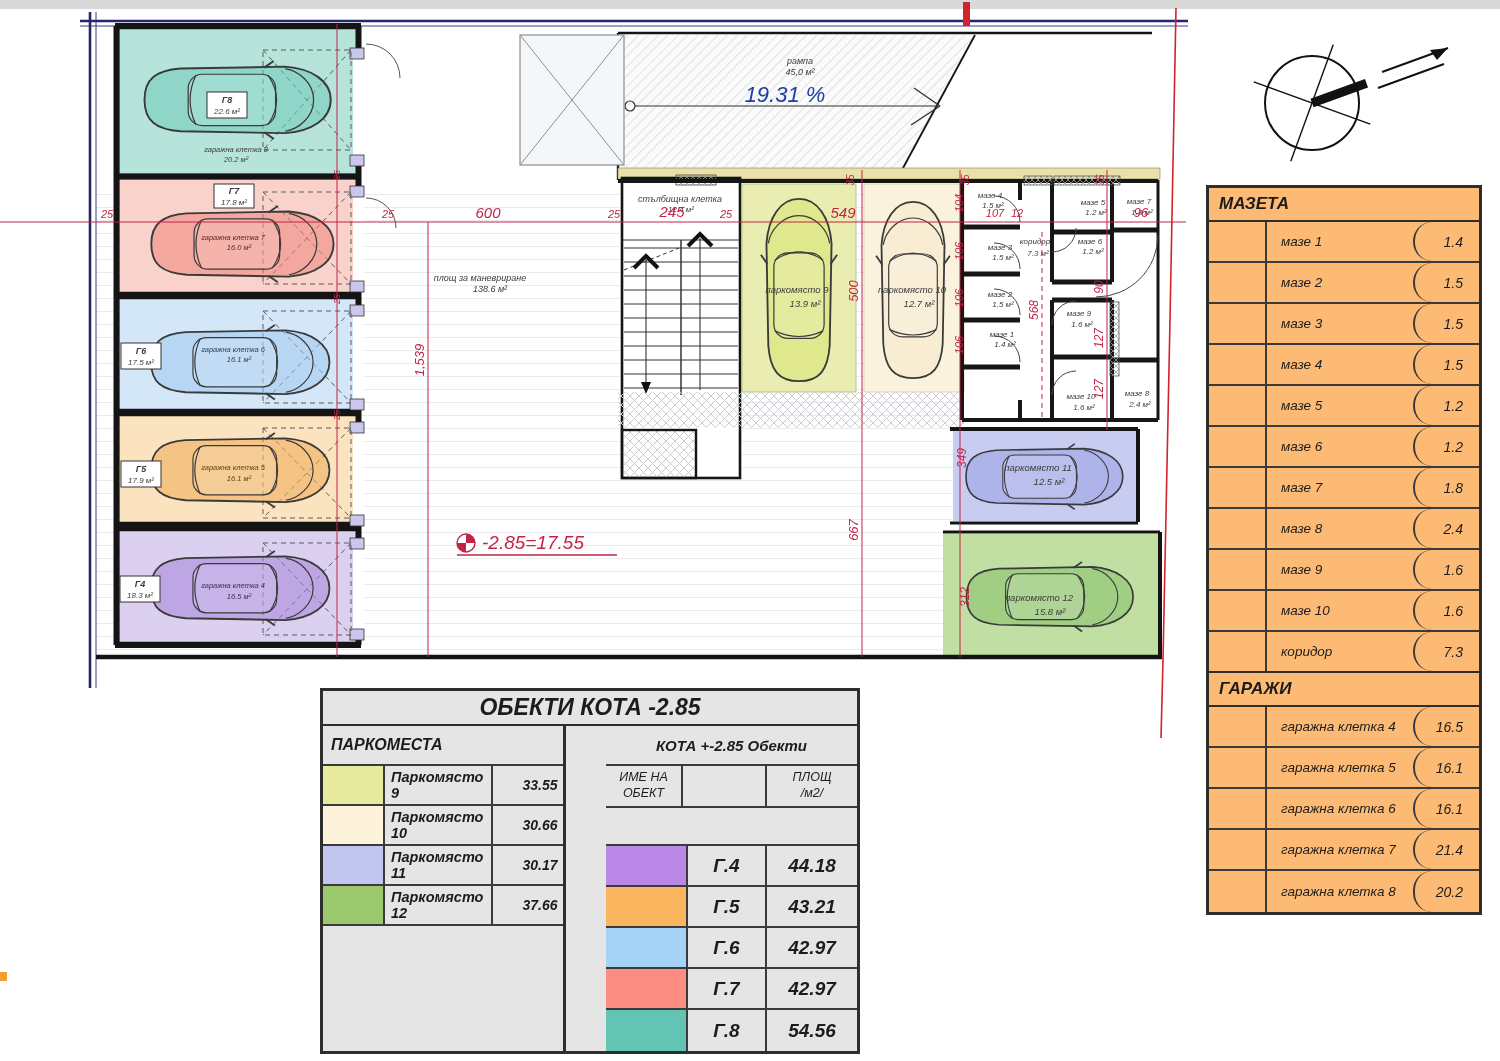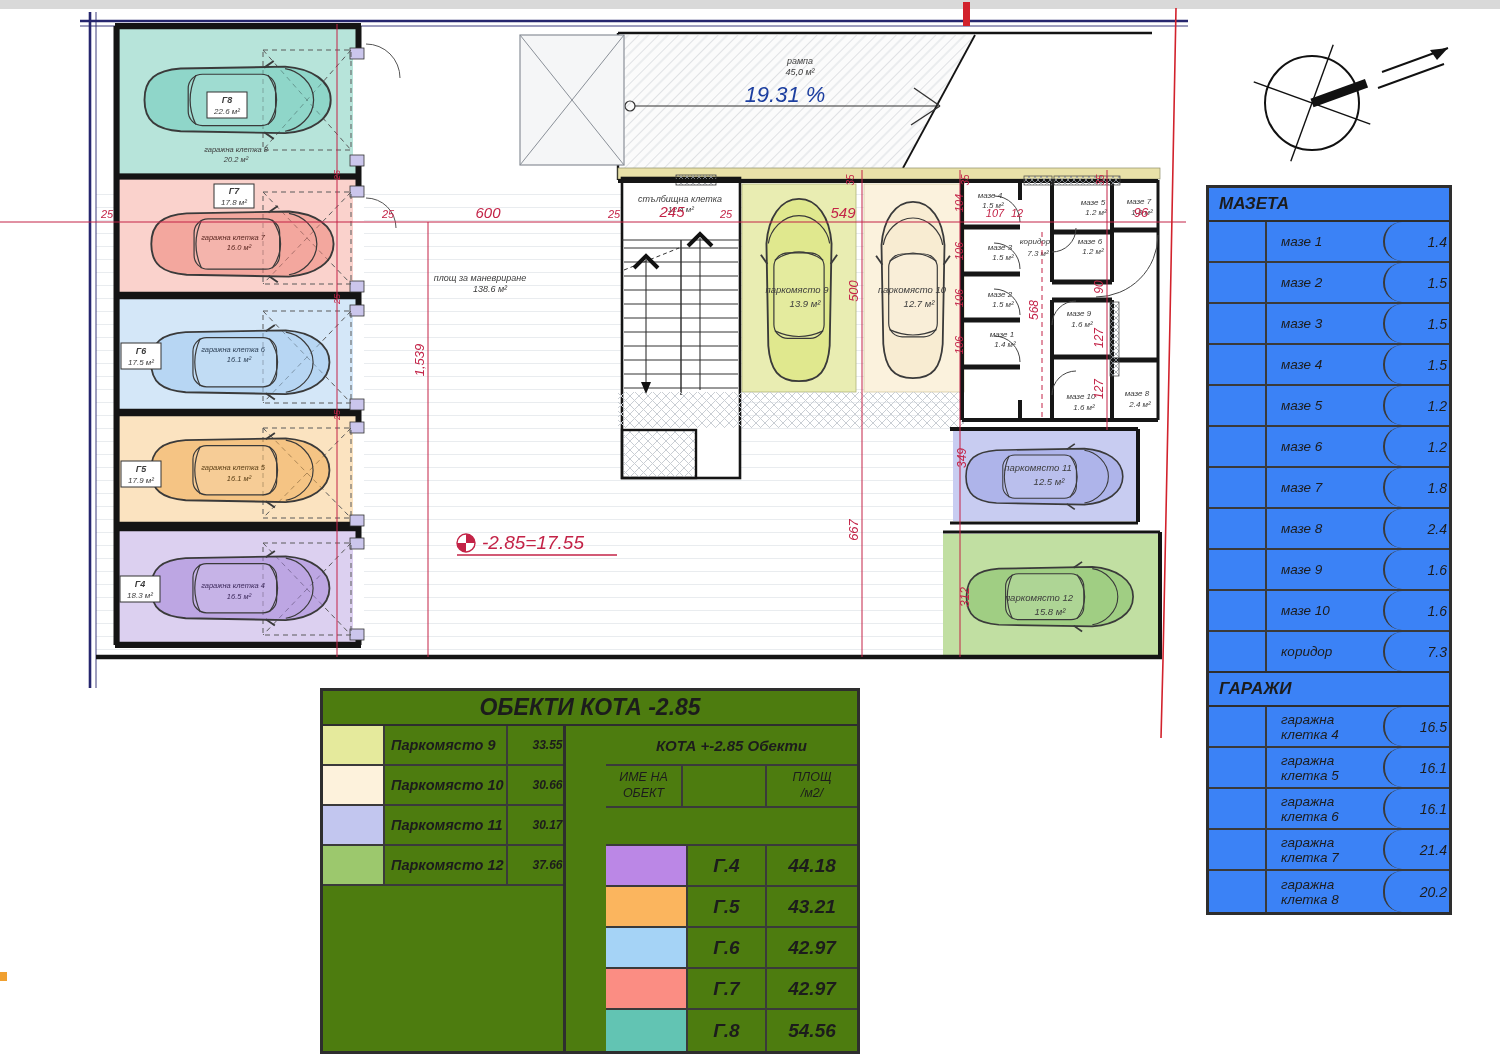--- a/index.html
+++ b/index.html
@@ -2,49 +2,49 @@
 <html><head>
 <meta charset="utf-8">
 <style>
   html,body{margin:0;padding:0;background:#fff;}
   #stage{position:relative;width:1500px;height:1061px;background:#fff;overflow:hidden;
          font-family:"Liberation Sans",sans-serif;color:#1c1c1c;font-style:italic;}
   svg text{font-family:"Liberation Sans",sans-serif;}
   .dim{fill:#c32347;}
   .lbl{fill:#3c3c3c;}
   
-  .side-table{position:absolute;left:1206px;top:185px;width:246px;border:3px solid #2e2e2e;
-              background:#3b82f6;box-sizing:border-box;}
+  .side-table{position:absolute;left:1206px;top:185px;width:276px;border:3px solid #2e2e2e;
+              background:#fdba74;box-sizing:border-box;}
   .st-title{height:34px;box-sizing:border-box;border-bottom:2px solid #2e2e2e;font-size:17px;
             font-weight:bold;display:flex;align-items:center;padding-left:10px;}
   .st-row{display:flex;height:41px;box-sizing:border-box;border-bottom:2px solid #3a3a3a;}
   .st-row:last-child{border-bottom:none;}
   .st-sp{width:58px;border-right:2px solid #3a3a3a;box-sizing:border-box;}
   .st-lab{flex:1;display:flex;align-items:center;padding-left:14px;font-size:13.5px;}
   .st-val{width:66px;border-left:2px solid #3a3a3a;box-sizing:border-box;display:flex;
-          align-items:center;justify-content:flex-end;padding-right:2px;font-size:14px;border-radius:19px;}
+          align-items:center;justify-content:flex-end;padding-right:16px;font-size:14px;border-radius:19px;}
   
   .obj-table{position:absolute;left:320px;top:688px;width:540px;height:366px;
-             border:3px solid #2e2e2e;background:#4d7c0f;box-sizing:border-box;
+             border:3px solid #2e2e2e;background:#e5e5e5;box-sizing:border-box;
              display:flex;flex-direction:column;}
   .ot-title{height:39px;box-sizing:border-box;border-bottom:2.5px solid #2e2e2e;display:flex;
             align-items:center;justify-content:center;font-size:23px;font-weight:bold;}
   .ot-body{flex:1;display:flex;}
   .ot-left{width:243px;border-right:3px solid #2e2e2e;box-sizing:border-box;display:flex;
            flex-direction:column;}
   .ot-right{flex:1;display:flex;flex-direction:column;margin-left:40px;}
   .ot-h{height:40px;box-sizing:border-box;border-bottom:2px solid #3a3a3a;display:flex;
         align-items:center;font-weight:bold;}
   .ot-h.left{padding-left:8px;font-size:16px;}
   .ot-h.right{justify-content:center;font-size:15px;}
   .p-row{display:flex;height:40px;box-sizing:border-box;border-bottom:2px solid #3a3a3a;}
   .p-sw{width:62px;border-right:2px solid #3a3a3a;box-sizing:border-box;}
   .p-lab{flex:1;display:flex;align-items:center;padding-left:6px;font-size:14.5px;font-weight:bold;}
-  .p-val{width:57px;border-left:2px solid #3a3a3a;box-sizing:border-box;display:flex;
-         align-items:center;justify-content:center;font-size:12px;font-weight:bold;padding-left:24px;}
+  .p-val{width:72px;border-left:2px solid #3a3a3a;box-sizing:border-box;display:flex;
+         align-items:center;justify-content:center;font-size:14px;font-weight:bold;padding-left:24px;}
   .sub-row{display:flex;height:42px;box-sizing:border-box;border-bottom:2px solid #3a3a3a;}
   .sub-c1{width:77px;border-right:2px solid #3a3a3a;box-sizing:border-box;display:flex;
           flex-direction:column;align-items:center;justify-content:center;font-size:12.5px;
           line-height:1.25;}
   .sub-mid{flex:1;}
   .sub-c3{width:92px;border-left:2px solid #3a3a3a;box-sizing:border-box;display:flex;
           flex-direction:column;align-items:center;justify-content:center;font-size:12.5px;
           line-height:1.25;}
   .gap-row{height:38px;box-sizing:border-box;border-bottom:2px solid #3a3a3a;}
   .o-row{display:flex;height:41px;box-sizing:border-box;border-bottom:2px solid #3a3a3a;}
@@ -502,20 +502,21 @@
         <div class="st-sp"></div>
         <div class="st-lab">гаражна клетка 8</div>
         <div class="st-val">20.2</div>
       </div>
 </div>
 
 <div class="obj-table">
   <div class="ot-title">ОБЕКТИ КОТА -2.85</div>
   <div class="ot-body">
     <div class="ot-left">
+      <div class="ot-h left">ПАРКОМЕСТА</div>
       <div class="p-row">
             <div class="p-sw" style="background-color: rgb(229, 234, 156);"></div>
             <div class="p-lab">Паркомясто 9</div>
             <div class="p-val">33.55</div>
           </div>
       <div class="p-row">
             <div class="p-sw" style="background-color: rgb(253, 242, 220);"></div>
             <div class="p-lab">Паркомясто 10</div>
             <div class="p-val">30.66</div>
           </div>

